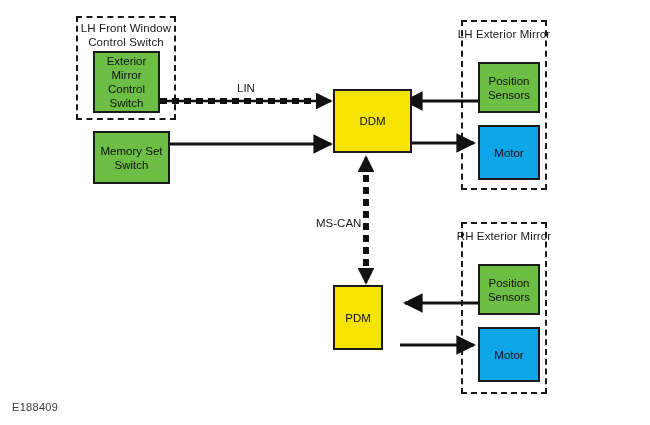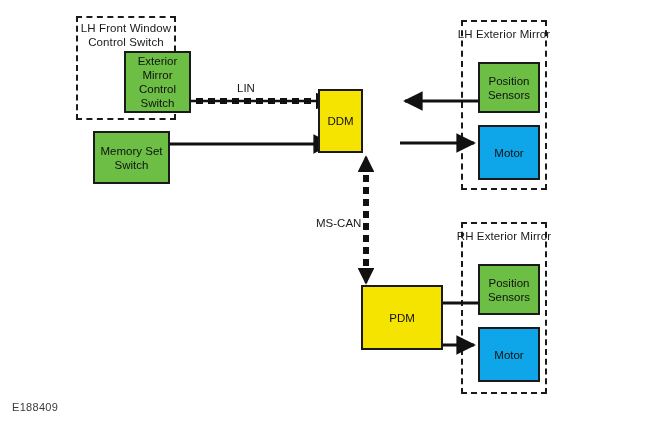--- a/index.html
+++ b/index.html
@@ -115,31 +115,31 @@
 
     <g>
       <line x1="478" y1="303" x2="405" y2="303" stroke="#111111" stroke-width="2.8" marker-end="url(#arrow-r)"></line>
     </g>
 
     <g>
       <line x1="400" y1="345" x2="474" y2="345" stroke="#111111" stroke-width="2.8" marker-end="url(#arrow-r)"></line>
     </g>
   </svg>
 
-  <div class="node green" style="left:93px; top:51px; width:67px; height:62px;margin-left:31px;">Exterior
+  <div class="node green" style="left:93px; top:51px; width:67px; height:62px;">Exterior
 Mirror
 Control
 Switch</div>
 
   <div class="node green" style="left:93px; top:131px; width:77px; height:53px;">Memory Set
 Switch</div>
 
-  <div class="node yellow" style="left:318px; top:89px; width:45px; height:64px;">DDM</div>
+  <div class="node yellow" style="left:333px; top:89px; width:79px; height:64px;">DDM</div>
 
-  <div class="node yellow" style="left:333px; top:285px; width:82px; height:65px;margin-left:28px;">PDM</div>
+  <div class="node yellow" style="left:333px; top:285px; width:50px; height:65px;">PDM</div>
 
   <div class="node green" style="left:478px; top:62px; width:62px; height:51px;">Position
 Sensors</div>
 
   <div class="node blue" style="left:478px; top:125px; width:62px; height:55px;">Motor</div>
 
   <div class="node green" style="left:478px; top:264px; width:62px; height:51px;">Position
 Sensors</div>
 
   <div class="node blue" style="left:478px; top:327px; width:62px; height:55px;">Motor</div>

